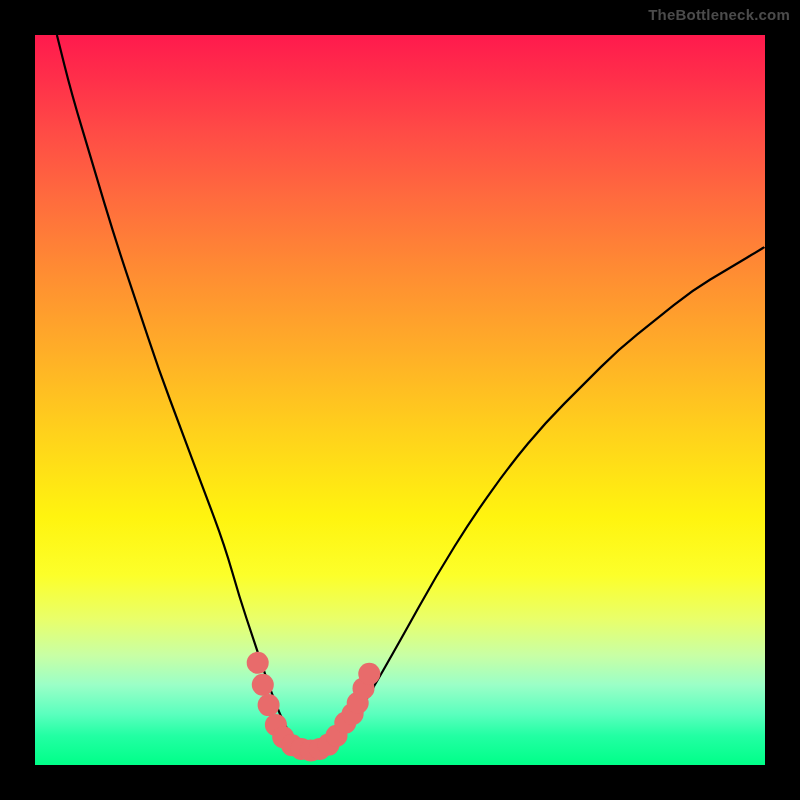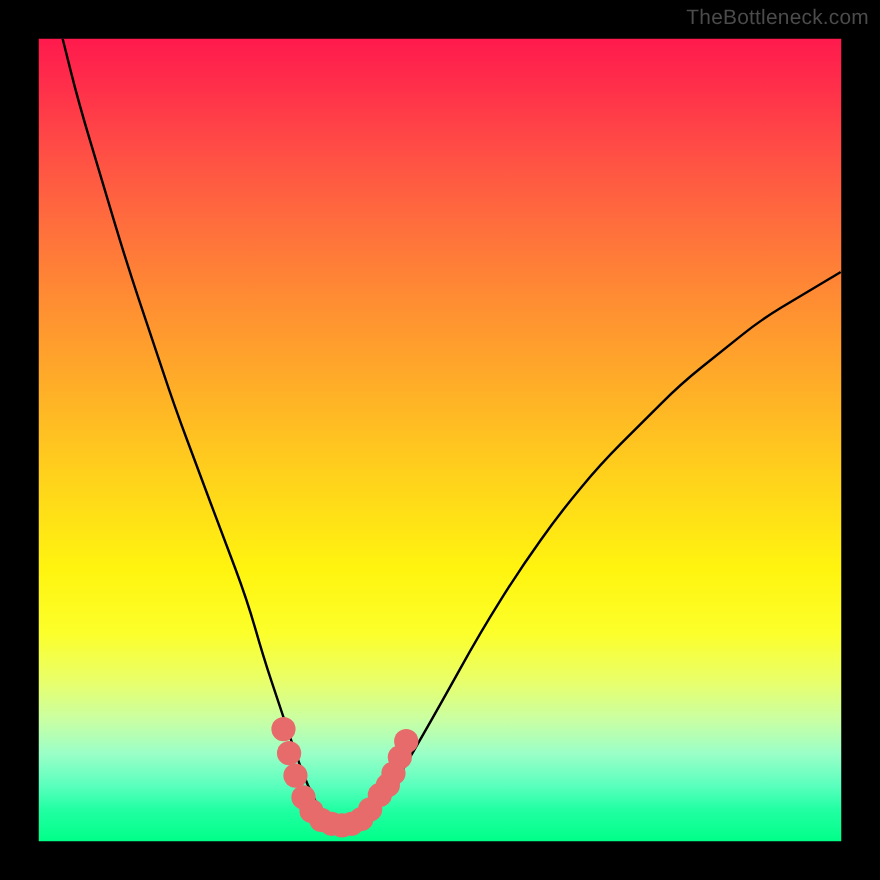--- a/index.html
+++ b/index.html
@@ -57,22 +57,22 @@
     left: 0;
     top: 0;
     width: 100%;
     height: 100%;
   }
   .watermark {
     position: absolute;
     top: 6px;
     right: 10px;
     color: #4b4b4b;
-    font-size: 19px;
-    font-weight: 400;
+    font-size: 15px;
+    font-weight: 700;
     letter-spacing: 0.2px;
     user-select: none;
   }
 </style>
 </head>
 <body>
 
 <div class="frame">
 
   <div class="plot-area">

